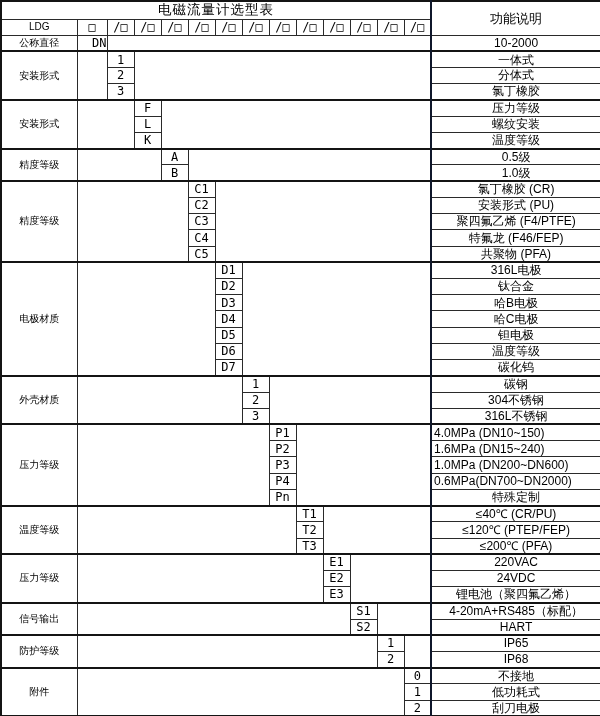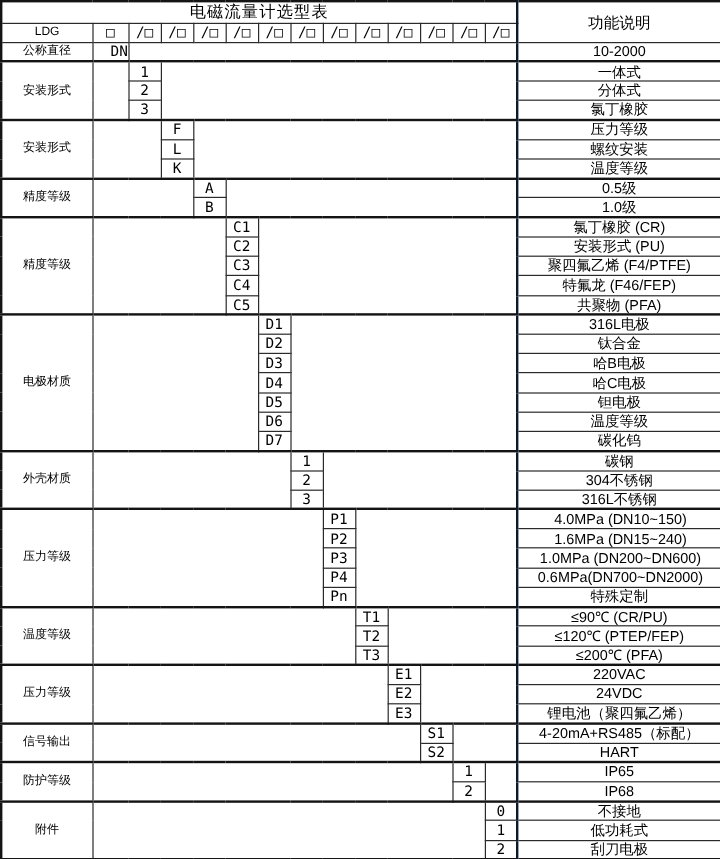--- a/index.html
+++ b/index.html
@@ -19,21 +19,21 @@
     white-space:nowrap;overflow:hidden;
   }
   tr.title-row{height:18px;}
   tr.trow{height:16.23px;}
   tr.sep td{border-top:2px solid #141414;}
   td.title{font-size:13.5px;letter-spacing:1px;}
   td.lbl{font-size:10px;}
   td.code{font-size:12px;font-family:"DejaVu Sans Mono","Liberation Sans",sans-serif;}
   td.dncode{text-align:right;padding-left:3px;font-size:12px;font-family:"DejaVu Sans Mono","Liberation Sans",sans-serif;}
   td.desc{border-left:2px solid #0f172a;font-size:12px;}
-  td.desc.left{text-align:center;padding-left:2px;}
+  td.desc.left{text-align:left;padding-left:2px;}
   td.desc-head{font-size:13px;}
 </style>
 </head>
 <body>
 
 <div class="page">
   <table class="sel">
     <colgroup>
       <col style="width:76px">
       <col style="width:30px">
@@ -209,21 +209,21 @@
         </tr>
         <tr class="trow">
           <td class="code">Pn</td>
           <td class="desc">特殊定制</td>
         </tr>
         <tr class="trow sep">
           <td rowspan="3" class="lbl">温度等级</td>
           <td colspan="8" rowspan="3"></td>
           <td class="code">T1</td>
           <td colspan="4" rowspan="3"></td>
-          <td class="desc">≤90℃ (CR/PU)</td>
+          <td class="desc">≤40℃ (CR/PU)</td>
         </tr>
         <tr class="trow">
           <td class="code">T2</td>
           <td class="desc">≤120℃ (PTEP/FEP)</td>
         </tr>
         <tr class="trow">
           <td class="code">T3</td>
           <td class="desc">≤200℃ (PFA)</td>
         </tr>
         <tr class="trow sep">

